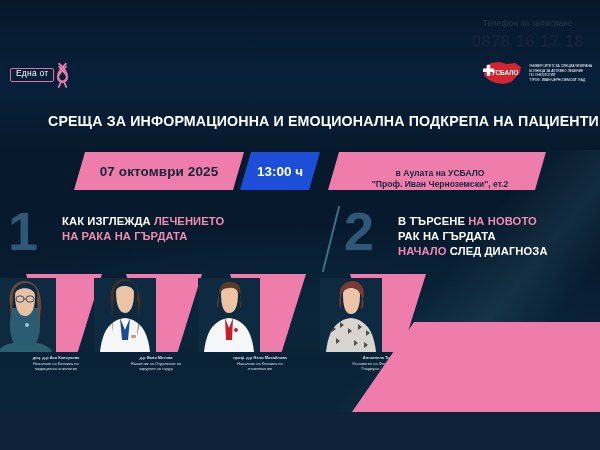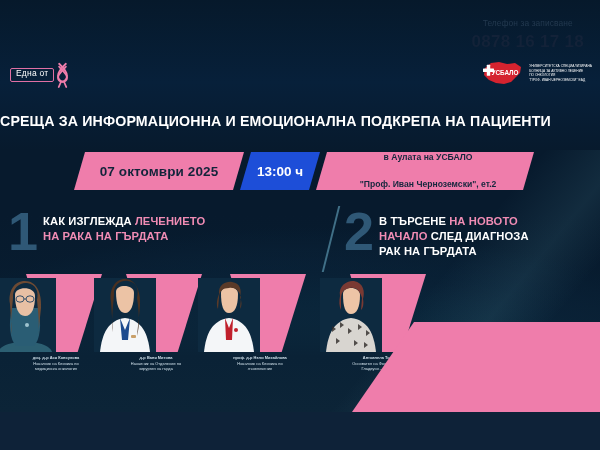--- a/index.html
+++ b/index.html
@@ -52,56 +52,57 @@
   .logo-right-text span{
     color:#ffffff;font-size:3.2px;line-height:1.32;letter-spacing:.05px;white-space:nowrap;
     font-family:"Liberation Sans",sans-serif;
   }
 
   
   .title{
     position:absolute;left:0;top:113px;width:508px;text-align:center;
     color:#ffffff;font-size:14.2px;font-weight:bold;letter-spacing:.15px;
     white-space:nowrap;
+    padding-left:48px;
   }
 
   
   .bars{position:absolute;left:0;top:152px;width:600px;height:42px;}
   .bar{
     position:absolute;top:0;height:38px;display:flex;align-items:center;
     justify-content:center;color:#13243a;
   }
   .bar-date{
     left:74px;width:170px;background:#ef7dab;
     clip-path:polygon(11px 0,100% 0,calc(100% - 11px) 100%,0 100%);
     font-size:13.5px;font-weight:bold;letter-spacing:.1px;
   }
   .bar-time{
     left:240px;width:80px;background:#1d4ed8;
     clip-path:polygon(11px 0,100% 0,calc(100% - 11px) 100%,0 100%);
     color:#ffffff;font-size:13.5px;font-weight:bold;
   }
   .bar-place{
-    left:316px;width:212px;background:#ef7dab;
+    left:328px;width:212px;background:#ef7dab;
     clip-path:polygon(11px 0,100% 0,calc(100% - 11px) 100%,0 100%);
-    flex-direction:column;align-items:center;justify-content:space-between;gap:14px;
+    flex-direction:column;align-items:center;justify-content:flex-end;gap:1px;
     padding-left:6px;
   }
   .bar-place span{font-size:8.6px;font-weight:bold;line-height:1.25;color:#15273d;white-space:nowrap;}
 
   
   .prog{position:absolute;left:0;top:206px;width:600px;height:66px;}
   .sec{position:absolute;top:0;display:flex;align-items:flex-start;}
   .sec-1{left:8px;}
   .sec-2{left:344px;}
   .big-num{
     font-size:54px;font-weight:bold;line-height:.86;color:#2f5876;
     margin-top:2px;margin-right:6px;letter-spacing:-1px;
   }
-  .sec-lines{padding-top:8px;}
+  .sec-lines{padding-top:8px;margin-left:19px;}
   .sec-lines div{
     font-size:11.2px;font-weight:bold;line-height:1.32;letter-spacing:.1px;
     color:#ffffff;white-space:nowrap;
   }
   .pk{color:#f08cb4;}
   .divider{
     position:absolute;left:330px;top:206px;width:2px;height:66px;background:#4a7f96;
     transform:skewX(-14deg);opacity:.85;
   }
 
@@ -189,24 +190,24 @@
       </div>
     </div>
 
     <div class="sec sec-2">
       <div class="big-num">2</div>
       <div class="sec-lines">
         <div>
           <span>В ТЪРСЕНЕ </span><span class="pk">НА НОВОТО</span>
         </div>
         <div>
+          <span>РАК НА ГЪРДАТА</span>
+        </div>
+        <div>
           <span class="pk">НАЧАЛО </span><span>СЛЕД ДИАГНОЗА</span>
-        </div>
-        <div>
-          <span>РАК НА ГЪРДАТА</span>
         </div>
       </div>
     </div>
   </div>
 
   <div class="speakers">
 
     <div class="sp" style="left:-8px">
       <div class="sp-tri"></div>
       <svg class="sp-photo" viewBox="0 0 62 74">

